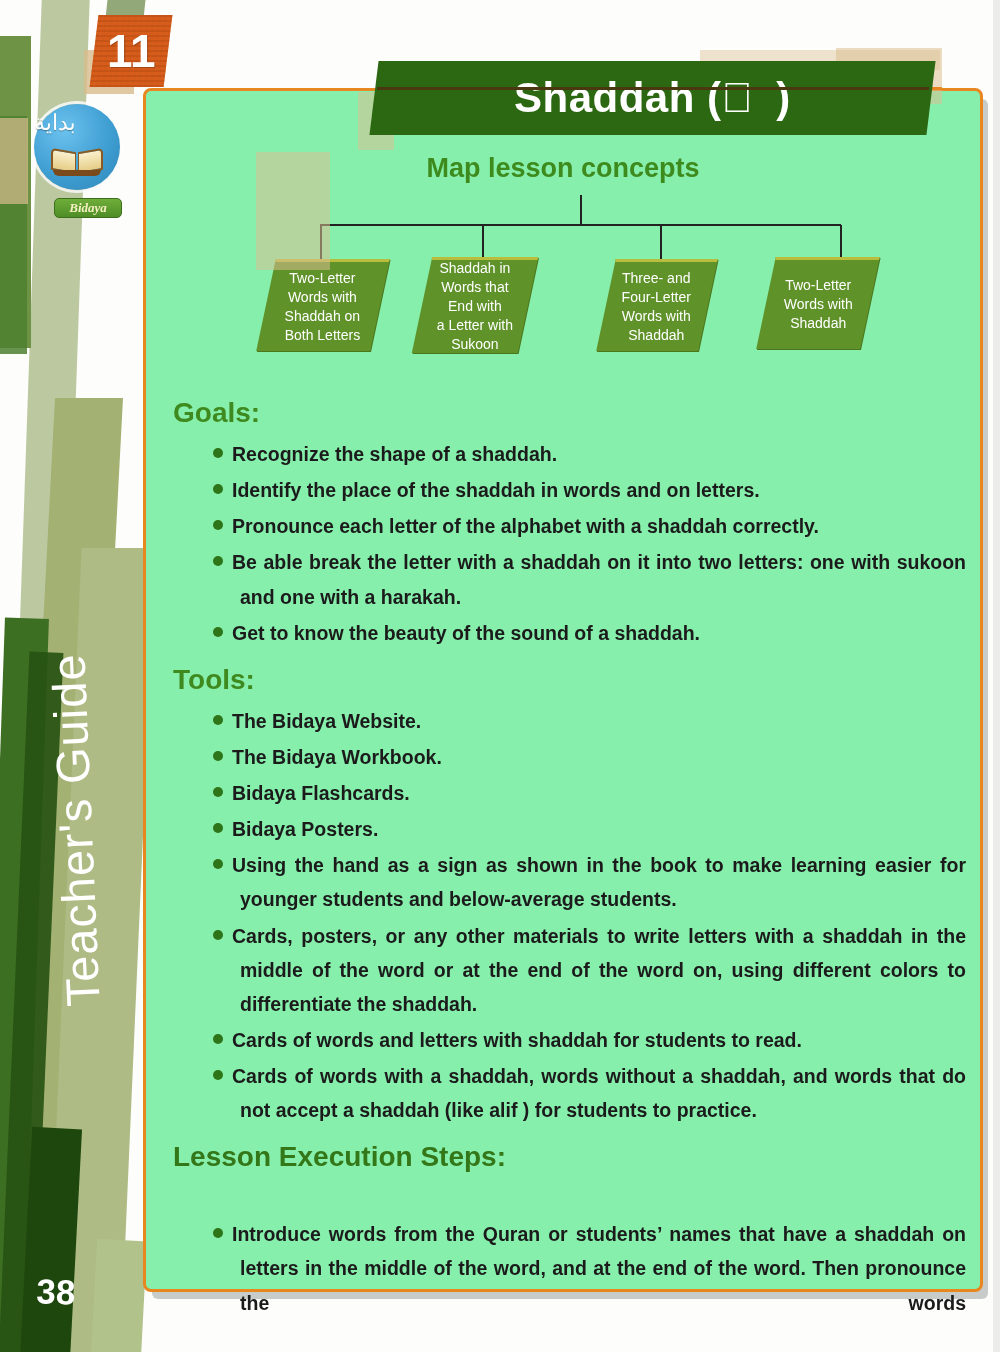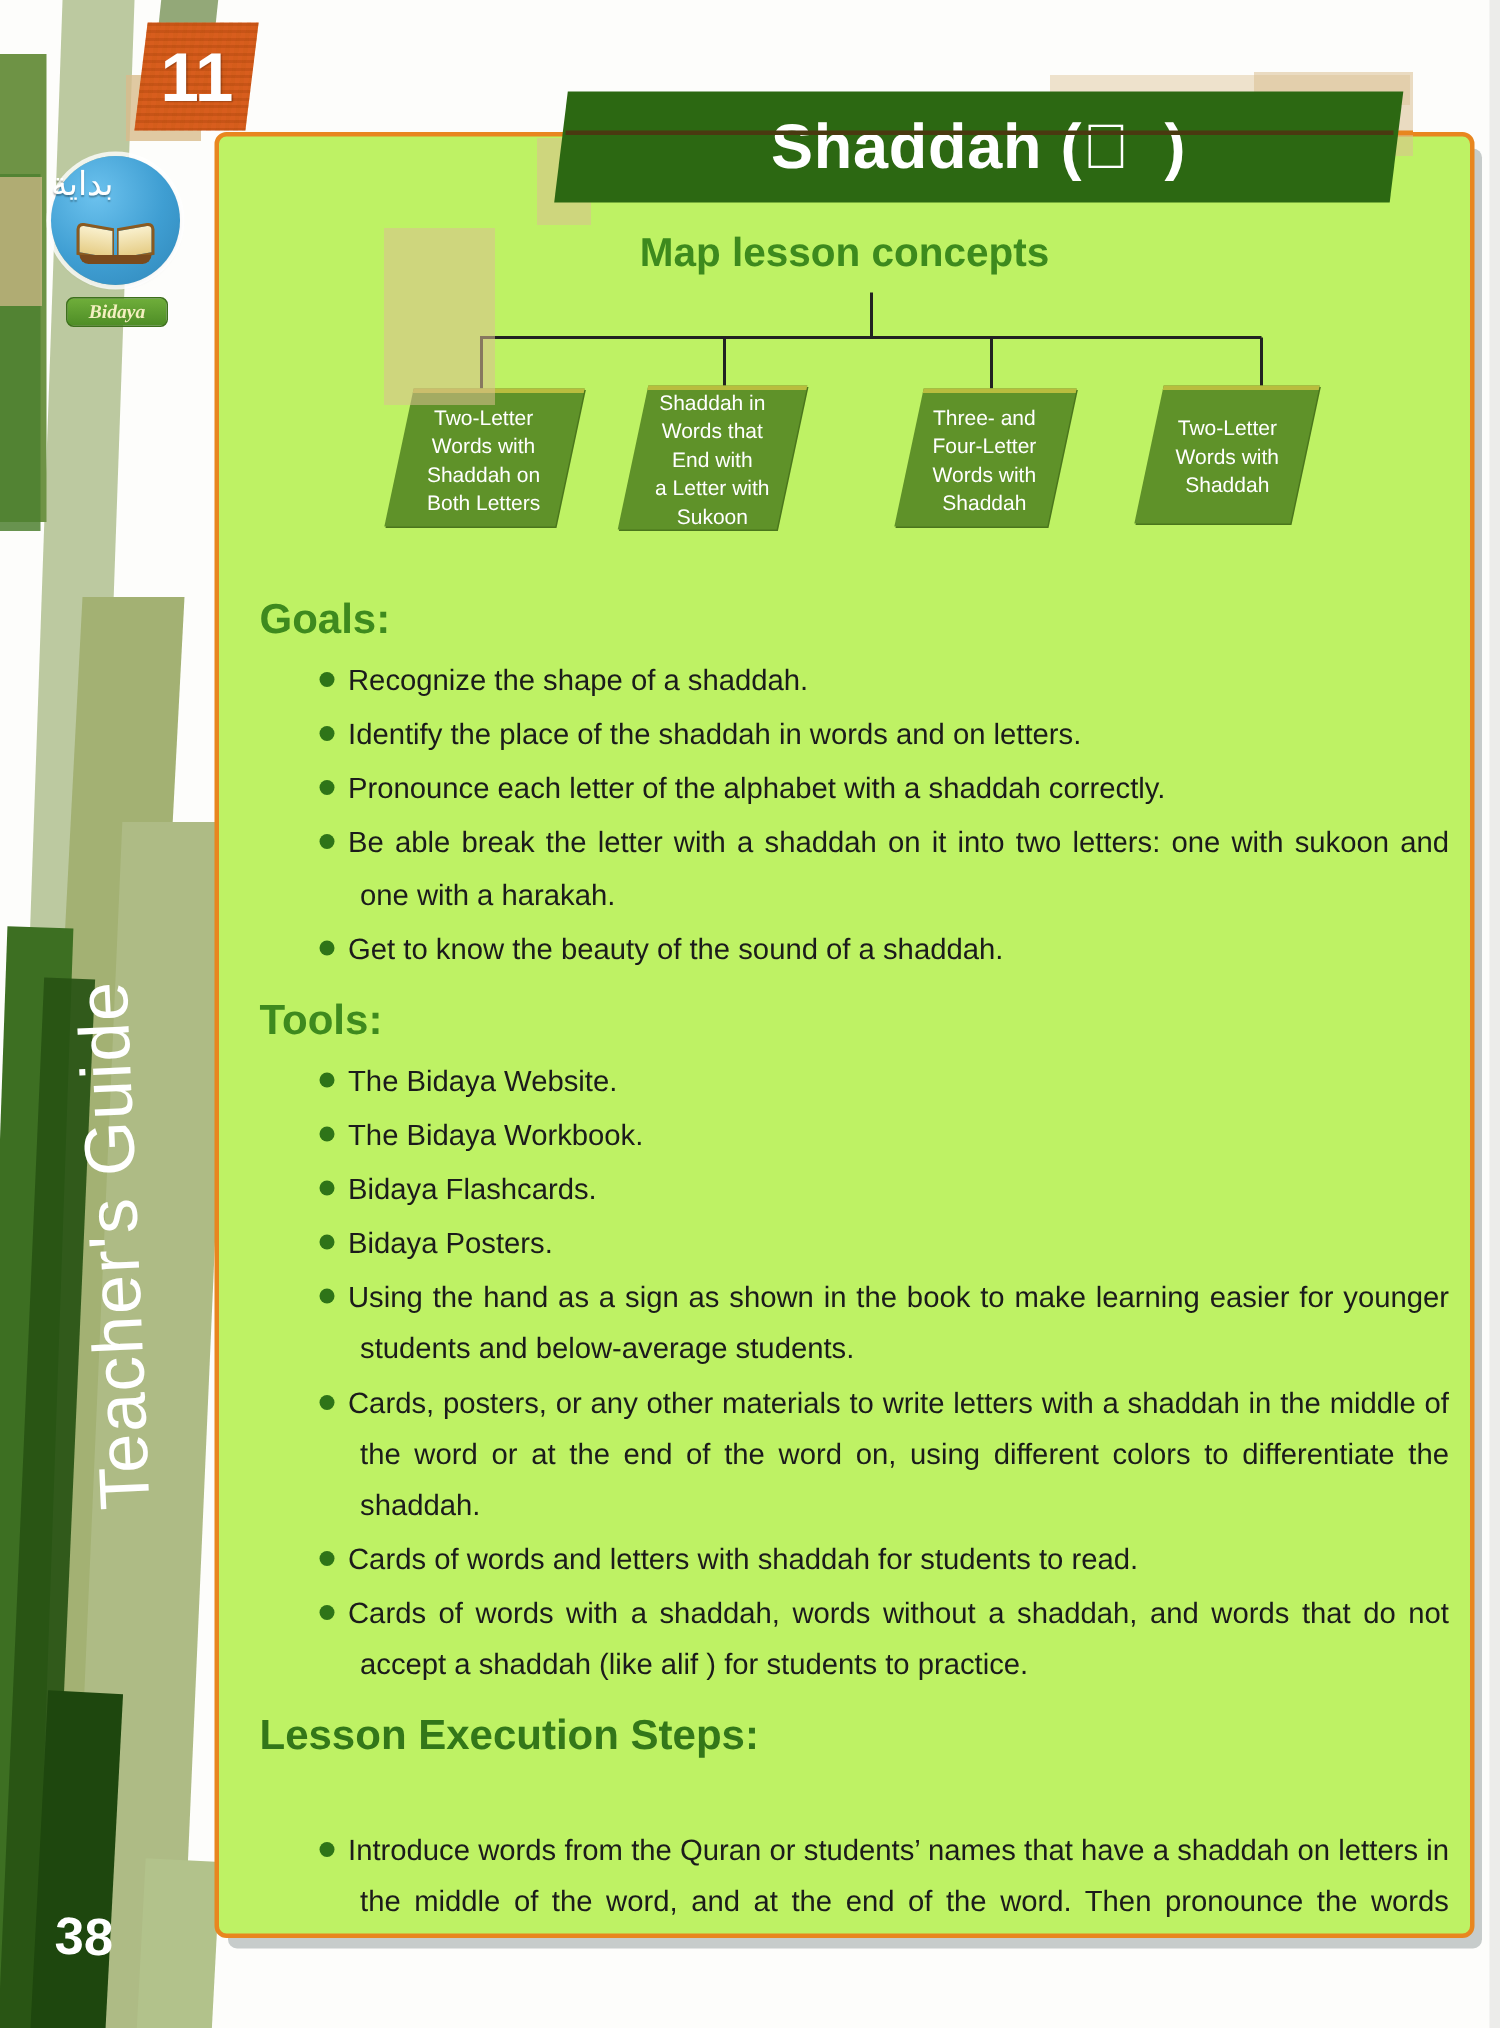--- a/index.html
+++ b/index.html
@@ -43,21 +43,21 @@
     color:#ffffff; font-size:22px; font-weight:normal; text-shadow:0 1px 1px rgba(0,0,0,.3); }
   .book { position:absolute; left:17px; top:42px; width:52px; height:30px; }
   .book-left, .book-right {
     position:absolute; bottom:4px; width:25px; height:22px;
     background:linear-gradient(#f9f0cd, #e6cd86); border:2px solid #8a5a20;
   }
   .book-left  { left:0;  transform:skewY(10deg);  border-right-width:1px; border-top-left-radius:5px; }
   .book-right { right:0; transform:skewY(-10deg); border-left-width:1px;  border-top-right-radius:5px; }
   .book-base { position:absolute; bottom:0; left:2px; width:48px; height:6px; background:#7a4a1d; border-radius:0 0 6px 6px; }
   .logo-ribbon {
-    position:absolute; left:10px; top:94px; width:68px; height:20px; border-radius:5px;
+    position:absolute; left:20px; top:94px; width:68px; height:20px; border-radius:5px;
     background:linear-gradient(#6fae3a,#4e8d26); border:1px solid #3d701c;
     color:#f4efc0; font-family:"Liberation Serif", serif; font-style:italic;
     font-size:13px; font-weight:bold; text-align:center; line-height:18px;
   }
 
   
   .moss-chip { left:106px; top:0; width:38px; height:28px; background:#93a878; transform:skewX(-6deg); z-index:2; }
   .tan-badge { left:84px; top:50px; width:50px; height:44px; background:rgba(216,188,140,.8); z-index:2; }
   .badge {
     position:absolute; left:94px; top:15px; width:74px; height:72px; z-index:3;
@@ -73,21 +73,21 @@
   .tape { background:rgba(219,192,146,.55); }
   .tape-a { left:256px; top:152px; width:74px; height:118px; z-index:4; }
   .tape-b { left:358px; top:92px;  width:36px; height:58px;  z-index:4; }
   .tape-c { left:836px; top:48px;  width:106px; height:56px; z-index:4; }
   .tape-d { left:700px; top:50px;  width:240px; height:20px; background:rgba(219,192,146,.45); z-index:1; }
   .tape-c-line { left:836px; top:87px; width:106px; height:3px; background:#e8861f; z-index:4; }
 
   
   .content-box {
     position:absolute; left:143px; top:88px; width:840px; height:1204px; z-index:2;
-    background:#bef264; border:3px solid #e8861f; border-radius:8px;
+    background:#86efac; border:3px solid #e8861f; border-radius:8px;
     box-shadow:7px 9px 0 -2px #c7cccb;
   }
   
   .banner {
     position:absolute; left:374px; top:61px; width:557px; height:74px; z-index:5;
     background:#2c6812; transform:skewX(-7deg);
     display:flex; align-items:center; justify-content:center;
   }
   .banner span { color:#ffffff; font-size:42px; font-weight:bold; transform:skewX(7deg); letter-spacing:.5px; }
   .banner-line { left:377px; top:87px; width:552px; height:3px; background:#4a3910; z-index:6; }
@@ -113,21 +113,21 @@
   .map-nodes .node:nth-of-type(2) { left:276px; top:166px; width:106px; height:96px; }
   .map-nodes .node:nth-of-type(3) { left:460px; top:168px; width:102px; height:92px; }
   .map-nodes .node:nth-of-type(4) { left:620px; top:166px; width:104px; height:92px; }
 
   
   .sections { padding:0 14px 0 27px; }
   .sec-h { font-size:28px; font-weight:bold; color:#3e8a1e; margin:14px 0 8px 0; }
   .blist { list-style:none; margin:0 0 14px 0; }
   .bitem {
     position:relative; font-size:19.5px; line-height:1.75; color:#1b1b1b;
-    padding-left:67px; text-indent:-8px; text-align:justify; margin-bottom:2px;
+    padding-left:67px; text-indent:-8px; text-align:justify; margin-bottom:2px;font-weight:bold;
   }
   .bitem::before {
     content:""; position:absolute; left:40px; top:11px;
     width:10px; height:10px; border-radius:50%; background:#2e7418;
   }
   .section-steps .bitem { text-align-last:justify;margin-top:44px; }
   .section-steps .sec-h { color:#337719; }
 </style>
 </head>
 <body>

